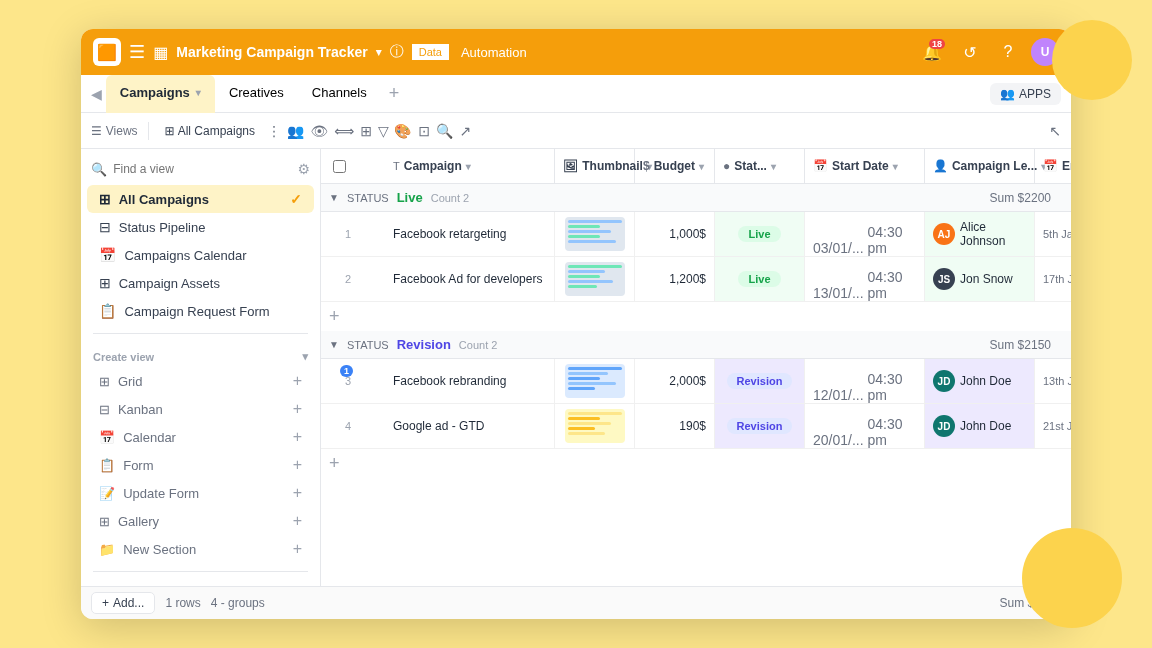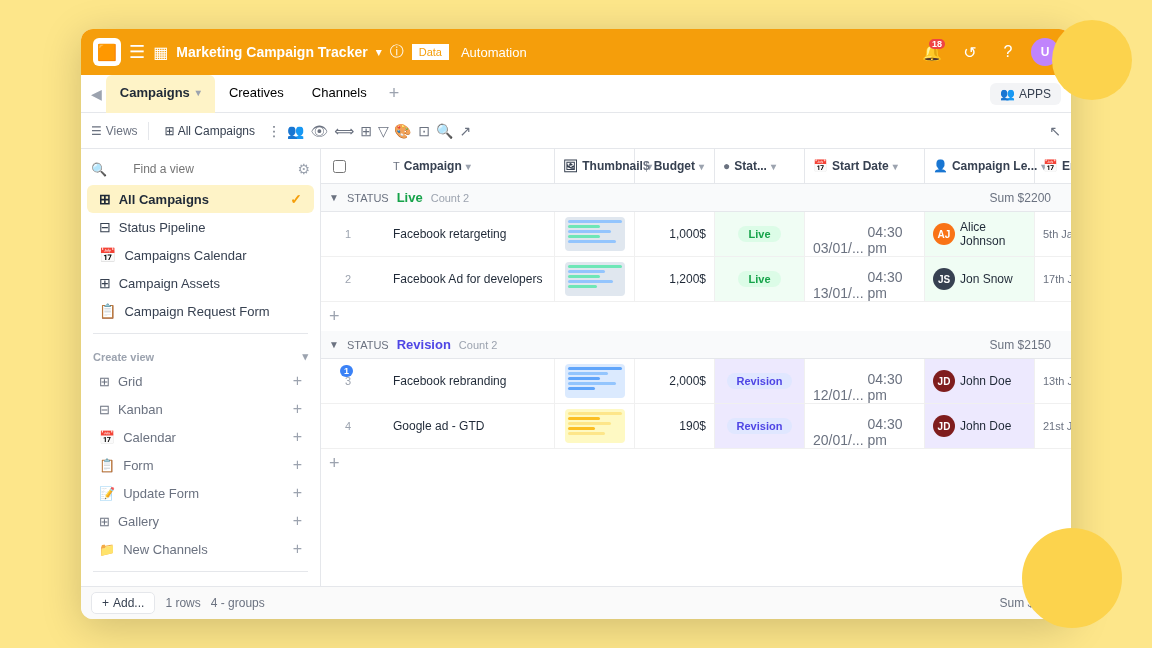--- a/index.html
+++ b/index.html
@@ -154,21 +154,21 @@
       flex-shrink: 0;
       overflow-y: auto;
       padding: 8px 0;
     }
     .sidebar-search {
       display: flex; align-items: center; gap: 6px;
       padding: 4px 10px 8px 10px;
     }
     .sidebar-search input {
       border: none; background: transparent;
-      font-size: 12px; color: #9ca3af; outline: none; flex: 1; margin-left: 20px;
+      font-size: 12px; color: #9ca3af; outline: none; flex: 1;
     }
     .sidebar-settings { color: #9ca3af; font-size: 14px; cursor: pointer; }
     .sidebar-item {
       display: flex; align-items: center; gap: 8px;
       padding: 6px 12px;
       font-size: 13px; color: #374151;
       cursor: pointer;
       border-radius: 6px;
       margin: 0 6px;
     }
@@ -320,21 +320,21 @@
     .avatar {
       width: 22px; height: 22px;
       border-radius: 50%;
       display: flex; align-items: center; justify-content: center;
       font-size: 10px; font-weight: 700; color: #fff;
       margin-right: 5px;
       flex-shrink: 0;
     }
     .av-orange { background: #f97316; }
     .av-gray { background: #374151; }
-    .av-blue { background: #7f1d1d; }
+    .av-blue { background: #0f766e; }
     
     .add-row {
       display: flex; align-items: center;
       padding: 4px 8px;
       color: #9ca3af; font-size: 18px;
       cursor: pointer;
       min-width: 750px;
     }
     
     .bottom-bar {
@@ -511,21 +511,21 @@
         <span>Update Form</span>
         <span class="sidebar-add">+</span>
       </div>
       <div class="sidebar-create-item">
         <span>⊞</span>
         <span>Gallery</span>
         <span class="sidebar-add">+</span>
       </div>
       <div class="sidebar-create-item">
         <span>📁</span>
-        <span>New Channels</span>
+        <span>New Section</span>
         <span class="sidebar-add">+</span>
       </div>
 
       <div class="sidebar-divider"></div>
       <div class="section-label">Section</div>
     </div>
 
     <div class="table-area">
 
       <div class="col-headers">

